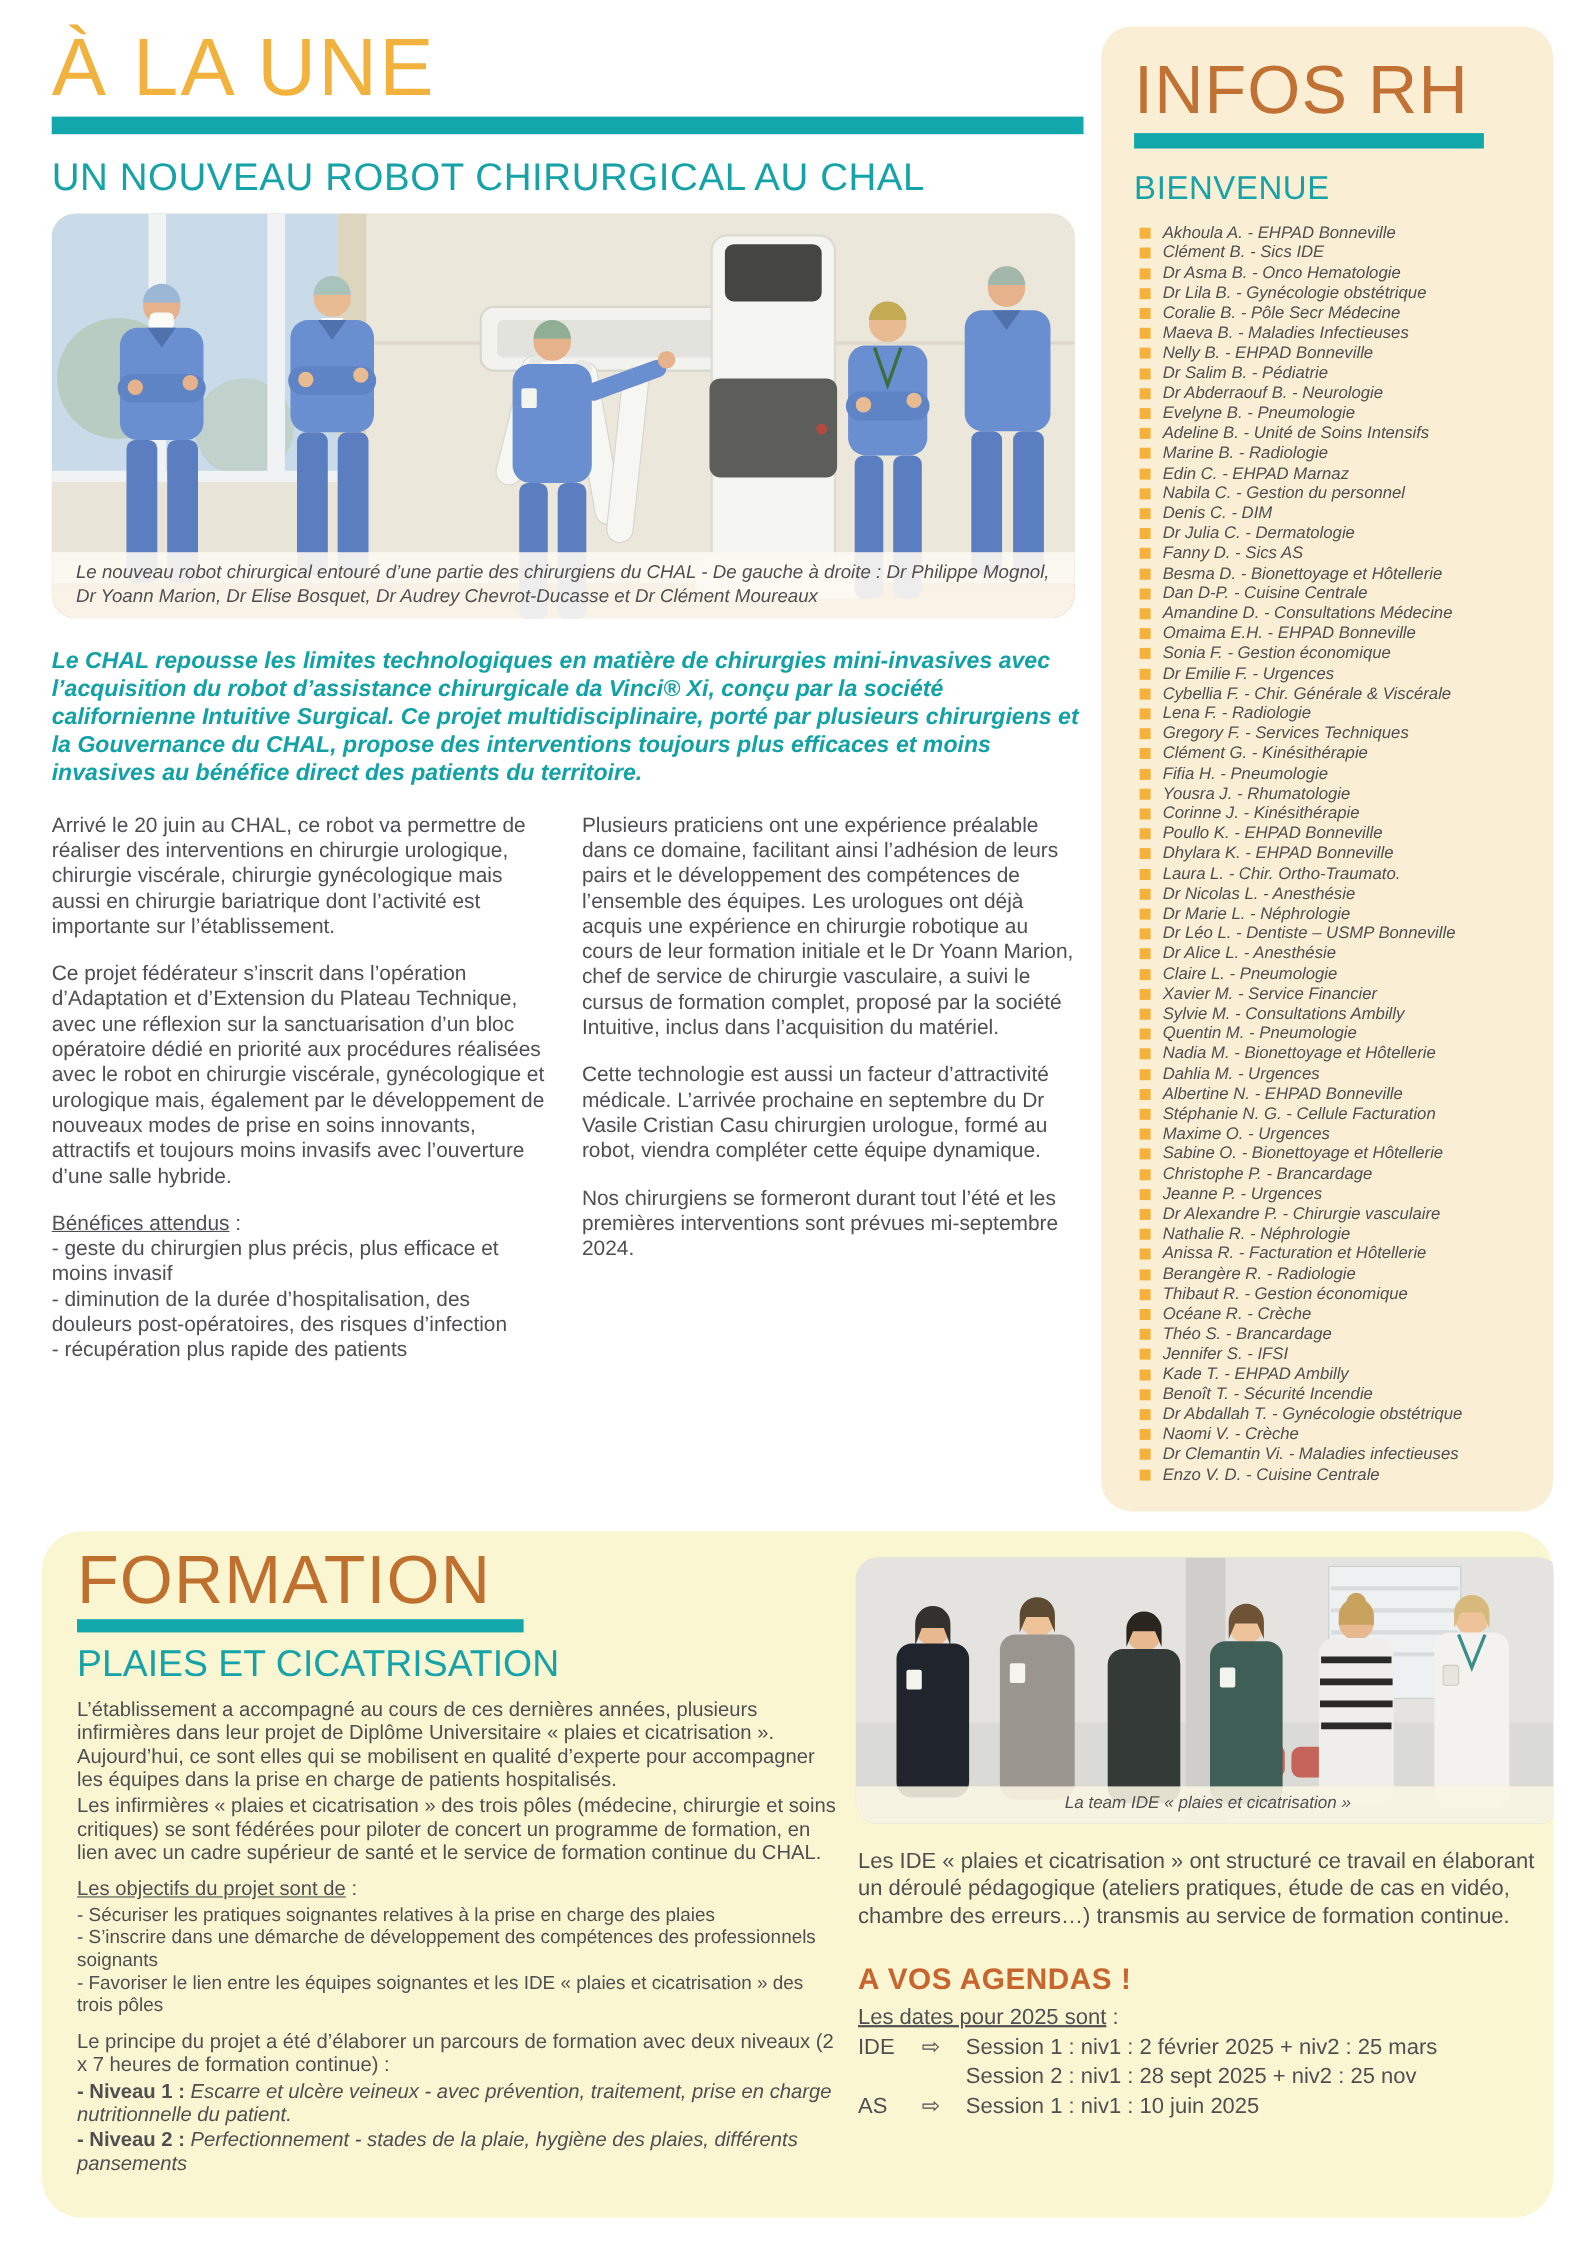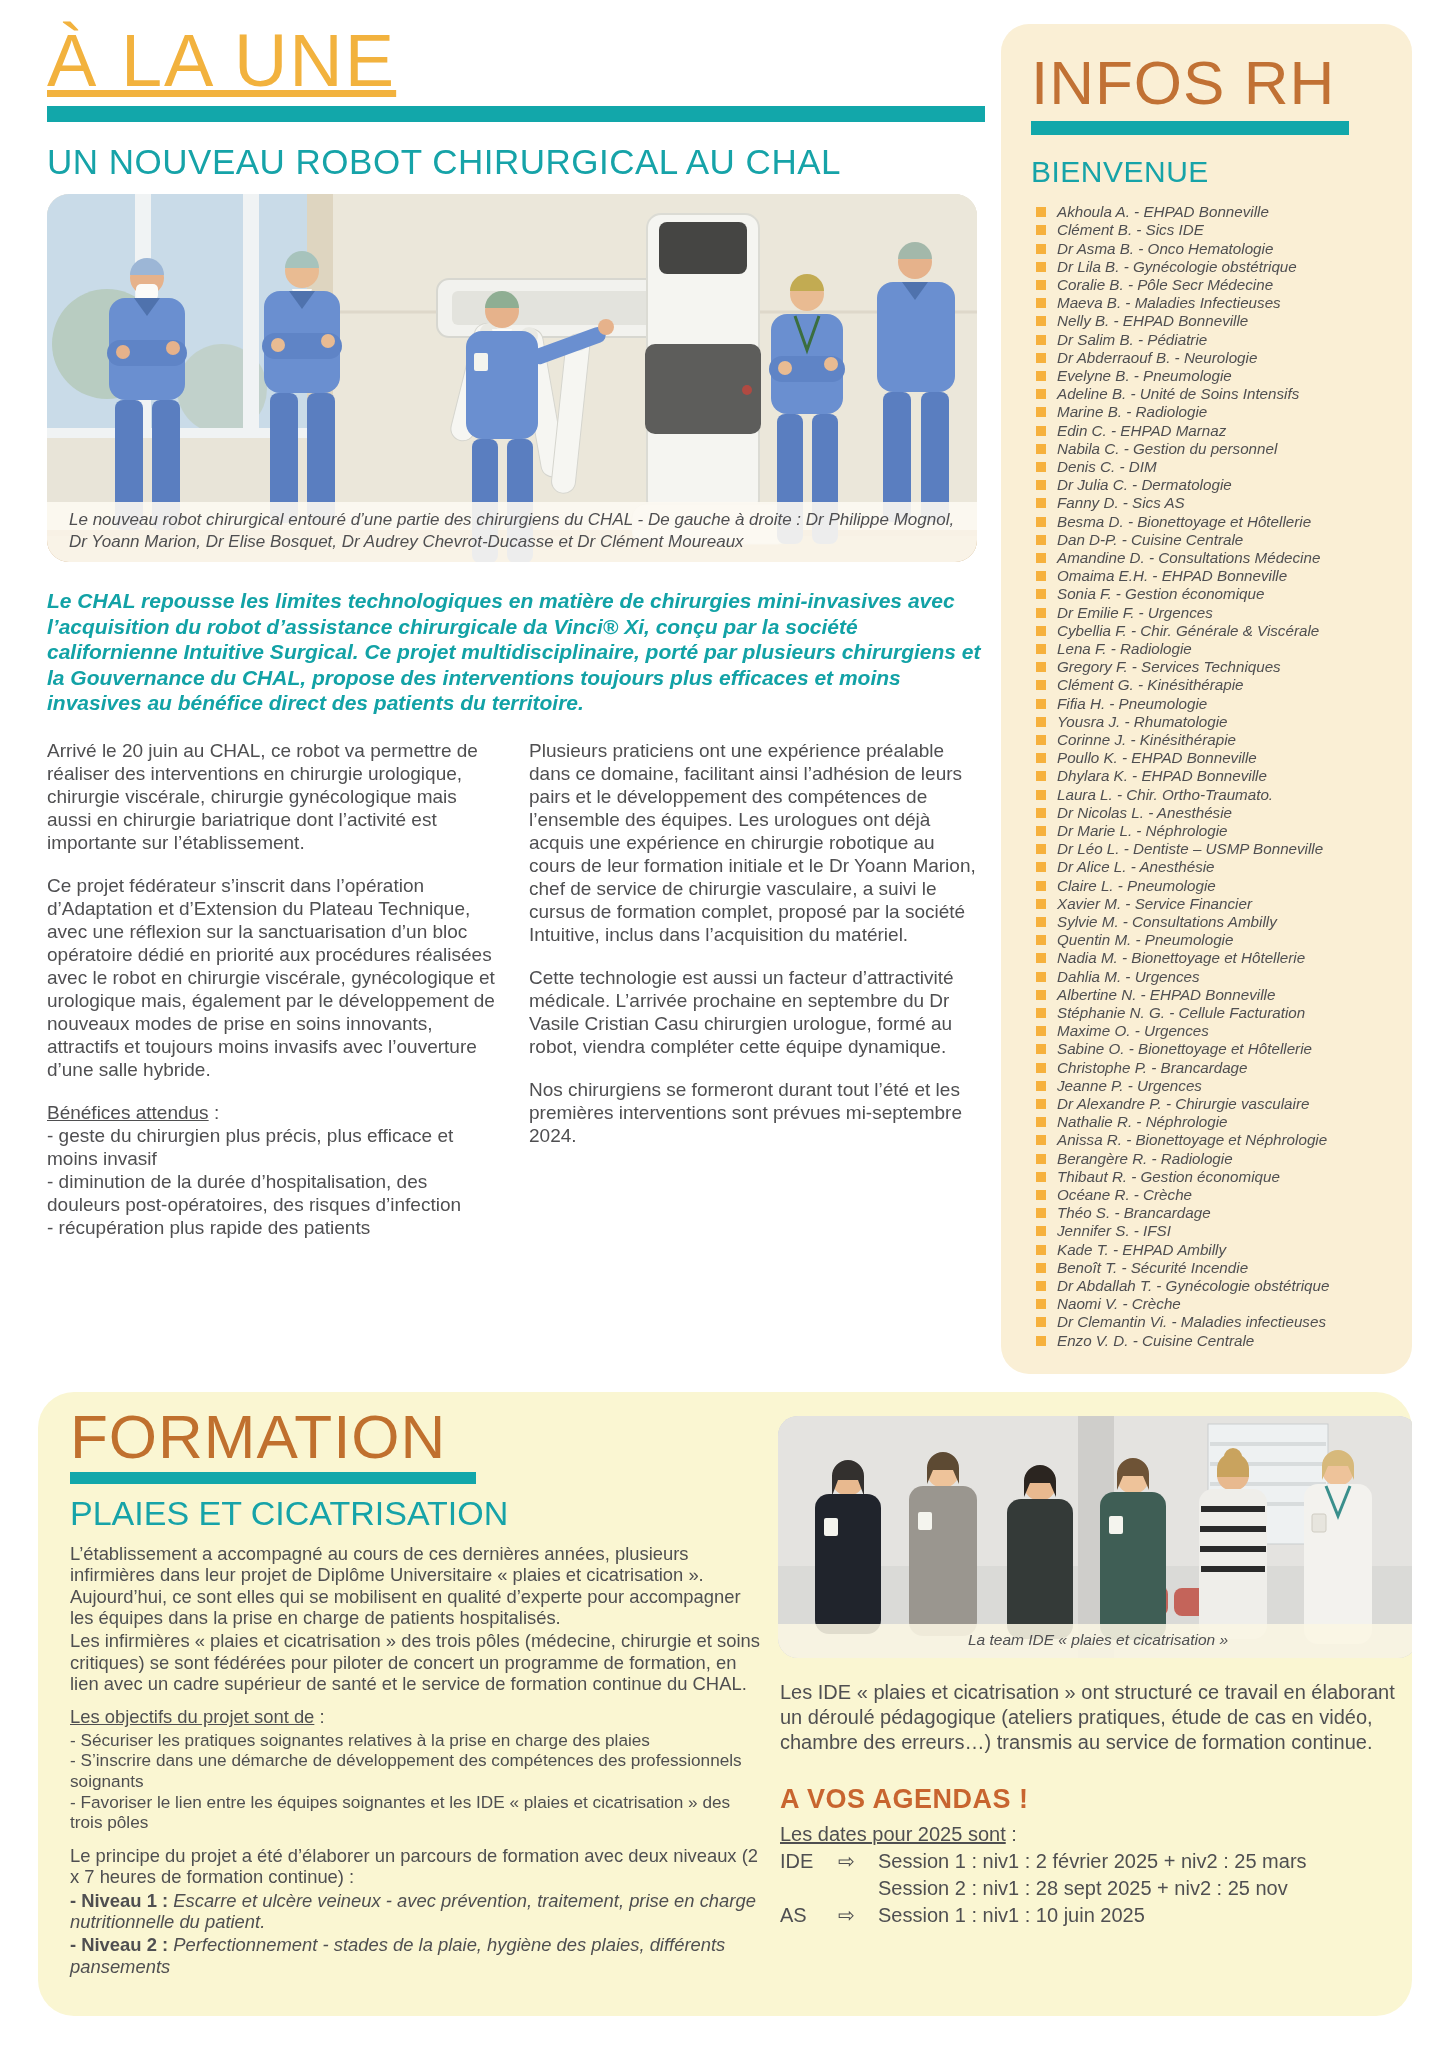--- a/index.html
+++ b/index.html
@@ -2,21 +2,21 @@
 <html><head>
 <meta charset="utf-8">
 <style>
   html,body{margin:0;padding:0;}
   body{width:1448px;height:2048px;background:#ffffff;position:relative;
        font-family:"Liberation Sans",sans-serif;color:#4f4f51;}
   .u{text-decoration:underline;}
 
   
   .main-left{position:absolute;left:47px;top:24px;width:938px;}
-  .une-title{font-size:74px;font-weight:normal;color:#F2B23E;letter-spacing:2px;margin:0 0 8px 0;line-height:1.0;text-decoration:underline;}
+  .une-title{font-size:74px;font-weight:normal;color:#F2B23E;letter-spacing:2px;margin:0 0 8px 0;line-height:1.0;}
   .une-bar{width:938px;height:16px;background:#12A7AA;}
   .article-title{font-size:35px;font-weight:normal;color:#16A3A8;margin:20px 0 12px 0;letter-spacing:.5px;}
   .photo{position:relative;width:930px;height:368px;border-radius:22px;overflow:hidden;background:#e8e4d8;}
   .photo svg{display:block;}
   .photo-caption{position:absolute;left:0;right:0;bottom:0;background:rgba(253,250,242,.9);
     padding:7px 18px 9px 22px;font-style:italic;font-size:17px;line-height:1.3;color:#4f4f51;}
   .intro{margin-top:26px;width:934px;font-size:21px;font-weight:bold;font-style:italic;
     color:#12A2A6;line-height:1.22;}
   .cols{display:flex;gap:26px;margin-top:24px;font-size:19px;line-height:1.21;}
   .col{width:456px;}
@@ -432,21 +432,21 @@
         <span>Dr Alexandre P. - Chirurgie vasculaire</span>
       </div>
 
       <div class="person">
         <span class="bullet"></span>
         <span>Nathalie R. - Néphrologie</span>
       </div>
 
       <div class="person">
         <span class="bullet"></span>
-        <span>Anissa R. - Bionettoyage et Néphrologie</span>
+        <span>Anissa R. - Facturation et Hôtellerie</span>
       </div>
 
       <div class="person">
         <span class="bullet"></span>
         <span>Berangère R. - Radiologie</span>
       </div>
 
       <div class="person">
         <span class="bullet"></span>
         <span>Thibaut R. - Gestion économique</span>

